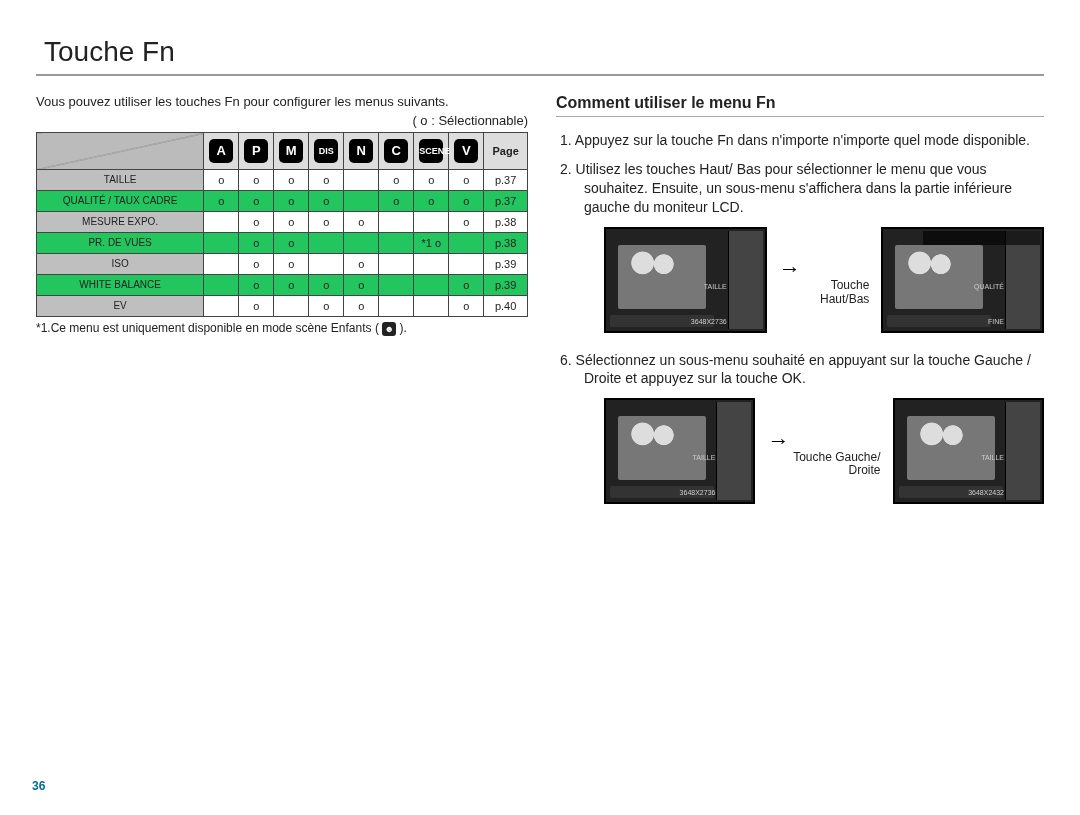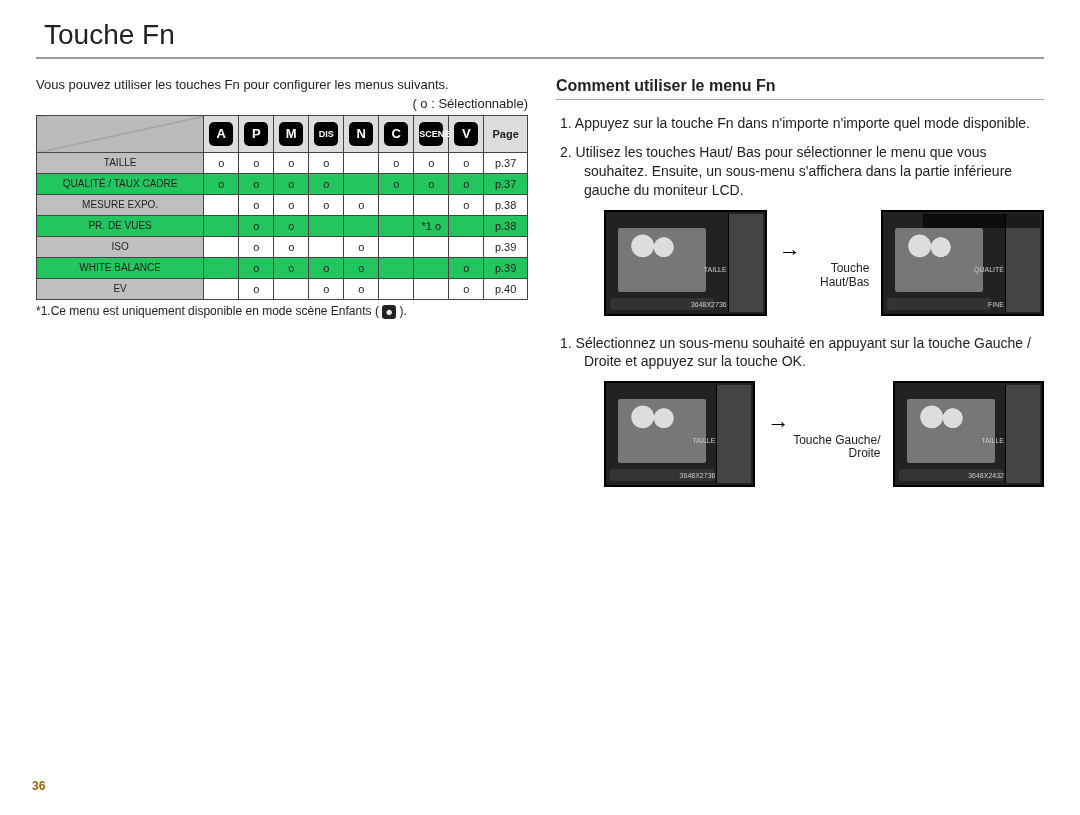--- a/index.html
+++ b/index.html
@@ -1,16 +1,16 @@
 <!DOCTYPE html>
 <html><head>
 <meta charset="utf-8">
 <style>
   html,body{margin:0;padding:0;background:#fff;color:#222;font-family:Arial,Helvetica,sans-serif}
-  .page{width:1080px;height:815px;position:relative;box-sizing:border-box;padding:19px 36px}
+  .page{width:1080px;height:815px;position:relative;box-sizing:border-box;padding:36px 36px}
   .title{font-size:28px;font-weight:500;border-bottom:2px solid #999;padding:0 8px 6px 8px;margin:0 0 18px 0}
   .cols{display:flex;gap:28px}
   .leftcol{width:492px;position:relative}
   .rightcol{flex:1}
   .intro{font-size:13px;margin-bottom:4px}
   .leg{float:right;font-size:13px;margin:0 0 4px 0}
   table.fn{border-collapse:collapse;width:100%;font-size:11px;text-align:center;clear:both}
   table.fn th,table.fn td{border:1px solid #444;padding:4px 2px}
   table.fn th{background:#ddd}
   table.fn td.rowhdr{background:#bfbfbf;font-size:10px;line-height:1.05}
@@ -29,21 +29,21 @@
                   background-image:radial-gradient(circle at 28% 28%,#ddd 14%,transparent 15%),
                                    radial-gradient(circle at 52% 30%,#ddd 15%,transparent 16%)}
   .screen .side{position:absolute;right:2px;top:2px;width:34px;bottom:2px;background:#444;border-left:1px solid #000}
   .screen .bar{position:absolute;left:4px;bottom:4px;width:104px;height:12px;background:#333;border-radius:2px}
   .screen .hl{position:absolute;right:2px;top:2px;left:40px;height:14px;background:#000;opacity:.6}
   .screen .label{position:absolute;font-size:7px;color:#ccc}
   .screen .l-menu{right:38px;top:54px}
   .screen .l-res{right:38px;bottom:6px}
   .arrow{font-size:22px;color:#000}
   .arrow-cap{font-size:12px;text-align:right;line-height:1.1}
-  .pagenum{position:absolute;left:32px;bottom:22px;font-size:12px;font-weight:bold;color:#a16207}
+  .pagenum{position:absolute;left:32px;bottom:22px;font-size:12px;font-weight:bold;color:#0369a1}
 </style>
 </head>
 <body>
 
 <div class="page">
   <h1 class="title">Touche Fn</h1>
 
   <div class="cols">
 
     <div class="leftcol">
@@ -183,21 +183,21 @@
           <div class="couple"></div>
             <div class="side"></div>
             <div class="bar"></div>
             <div class="hl"></div>
           <div class="label l-menu">QUALITÉ</div>
           <div class="label l-res">FINE</div>
         </div>
       </div>
 
       <ol class="steps">
-        <li>1.  Sélectionnez un sous-menu souhaité en appuyant sur la touche Gauche / Droite et appuyez sur la touche OK.</li>
+        <li>6.  Sélectionnez un sous-menu souhaité en appuyant sur la touche Gauche / Droite et appuyez sur la touche OK.</li>
       </ol>
 
       <div class="fig-row">
         <div class="screen">
           <div class="couple"></div>
             <div class="side"></div>
             <div class="bar"></div>
           <div class="label l-menu">TAILLE</div>
           <div class="label l-res">3648X2736</div>
         </div>

